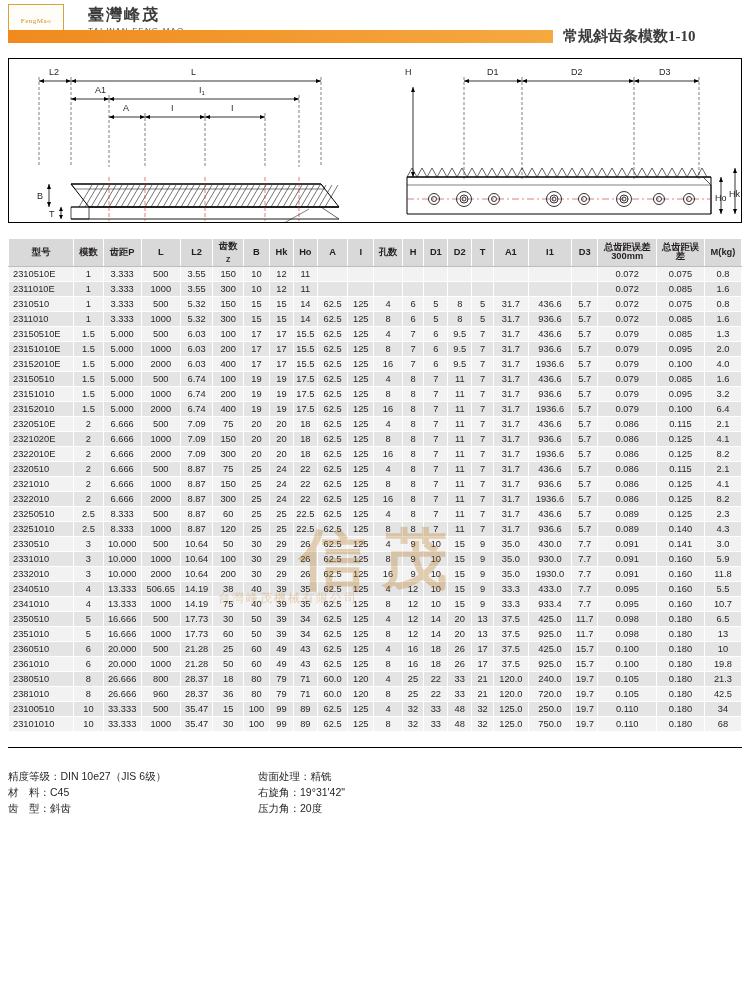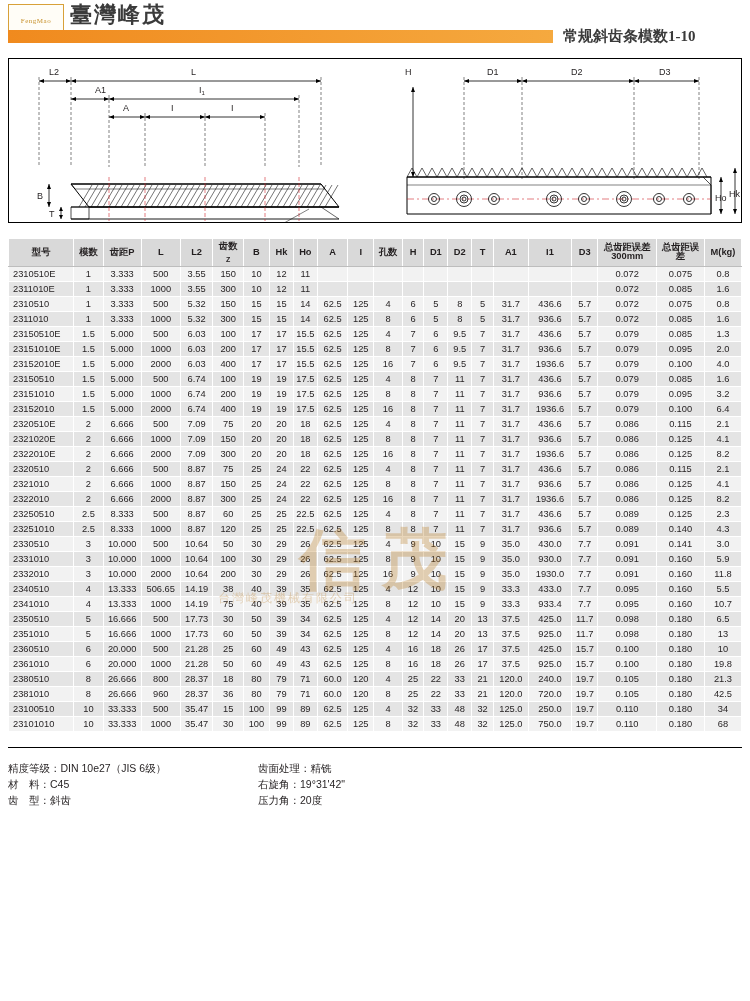--- a/index.html
+++ b/index.html
@@ -8,32 +8,32 @@
     width:750px; height:1001px;
     background:#ffffff;
     font-family:"Liberation Sans", sans-serif;
     font-size:10px;
     color:#231f20;
     position:relative;
     overflow:hidden;
   }
   
   .header { position:relative; height:56px; padding:4px 8px 0 8px; }
-  .logo-wrap { display:flex; align-items:center; gap:6px; }
+  .logo-wrap { display:flex; align-items:center; gap:24px; }
   .logo-mark {
     width:56px; height:34px;
     border:1px solid #d8a13a;
     display:flex; align-items:center; justify-content:center;
     color:#c8932f; font-size:7px; letter-spacing:.5px;
     font-family:"Liberation Serif", serif;
     background:#fffdf7;
   }
   .logo-text-cn {
     font-family:"Liberation Serif", serif;
-    font-size:22px; font-weight:bold; color:#3b3b3b; letter-spacing:2px;
+    font-size:16px; font-weight:bold; color:#3b3b3b; letter-spacing:2px;
     line-height:1;
   }
   .logo-text-en {
     font-size:8px; color:#555; letter-spacing:1.2px; margin-top:3px;
   }
   .header-bar {
     position:absolute; left:8px; right:8px; bottom:6px;
     height:27px; display:flex; align-items:center;
   }
   .bar-orange {
@@ -106,21 +106,21 @@
   }
   .wm-small {
     position:absolute; left:205px; top:120px;
     font-size:12px; color:#b9791f; letter-spacing:2px;
     font-family:"Liberation Serif", serif;
   }
   
   .footer {
     margin:5px 8px 0 8px;
     border-top:1px solid #000;
-    padding-top:12px;
+    padding-top:20px;
     display:flex;
     font-size:10.5px;
   }
   .footer .col { line-height:1.55; }
   .footer .c1 { width:250px; }
   .footer .c2 { width:250px; }
   .footer .c3 { width:234px; }
 </style>
 </head>
 <body>

